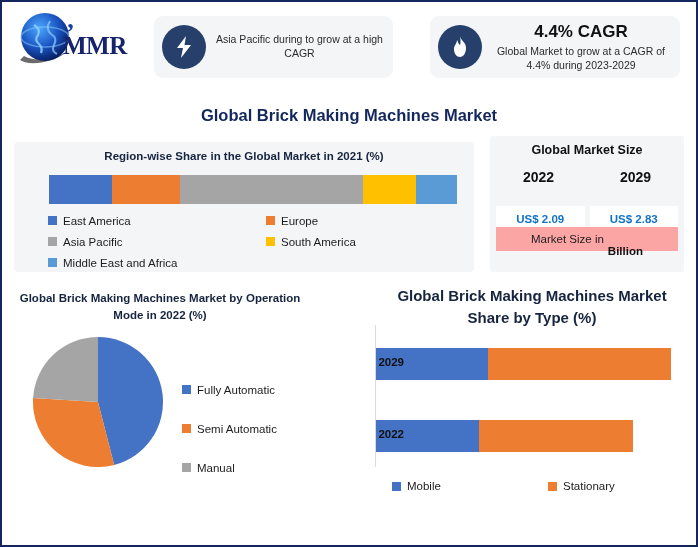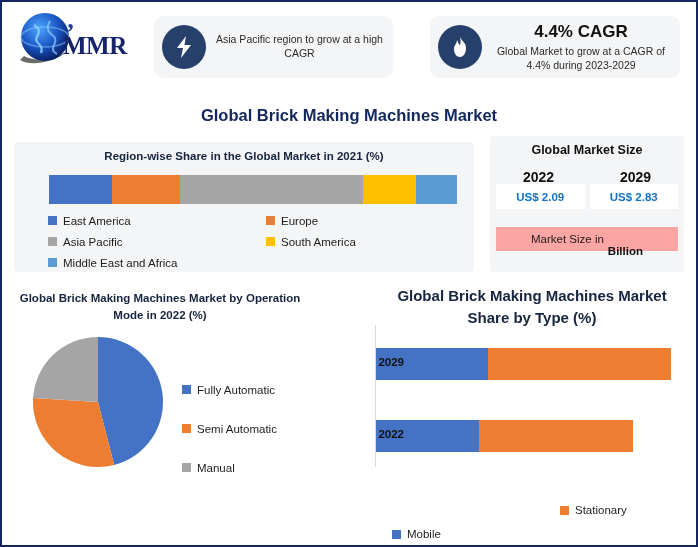--- a/index.html
+++ b/index.html
@@ -87,21 +87,21 @@
   .ms-panel{
     position:absolute;left:488px;top:134px;width:194px;height:136px;
     background:#f4f5f7;border-radius:3px;
   }
   .ms-title{
     position:absolute;left:0;top:7px;width:194px;text-align:center;
     font-size:12.5px;font-weight:bold;color:#111;
   }
   .ms-years{position:absolute;left:0;top:33px;width:194px;display:flex;}
   .ms-year{flex:1;text-align:center;font-size:14px;font-weight:bold;color:#111;}
-  .ms-vals{position:absolute;left:6px;top:48px;width:182px;display:flex;gap:5px;}
+  .ms-vals{position:absolute;left:6px;top:70px;width:182px;display:flex;gap:5px;}
   .ms-val{
     flex:1;height:25px;background:#ffffff;
     display:flex;align-items:center;justify-content:center;
     font-size:11.5px;font-weight:bold;color:#1273c4;
   }
   .ms-foot{
     position:absolute;left:6px;top:91px;width:182px;height:24px;
     background:#fca5a5;display:flex;align-items:center;justify-content:center;
     font-size:11.5px;color:#1c1c1c;
   }
@@ -164,21 +164,21 @@
       <div class="logo-q">’</div>
       <div class="logo-text">MMR</div>
     </div>
 
     <div class="badge badge-a">
       <div class="badge-icon">
         <svg width="22" height="24" viewBox="0 0 22 24">
           <path d="M13 1 L4 13 H10 L8 23 L18 10 H11.5 Z" fill="#ffffff"></path>
         </svg>
       </div>
-      <div class="badge-txt">Asia Pacific region to grow at a high CAGR</div>
+      <div class="badge-txt">Asia Pacific during to grow at a high CAGR</div>
     </div>
 
     <div class="badge badge-b">
       <div class="badge-icon">
         <svg width="22" height="24" viewBox="0 0 22 24">
           <path d="M11 1 C12 6 17 7 17 13 C17 18 14.5 22 11 22 C7.5 22 5 18.5 5 14 C5 10 8 9 8 5 C9.5 7 9 9 11 10 C12 8 11.5 4 11 1 Z" fill="#ffffff"></path>
         </svg>
       </div>
       <div class="badge-txt">
         <span class="badge-head">4.4% CAGR</span>
@@ -270,21 +270,21 @@
           <div class="seg" style="width: 112.1px; background: rgb(68, 114, 196);"></div>
           <div class="seg" style="width: 182.9px; background: rgb(237, 125, 49);"></div>
         </div>
         <div class="type-row" style="top: 135px;">
           <div class="type-ylabel" style="top: 8px;">2022</div>
           <div class="seg" style="width: 103.25px; background: rgb(68, 114, 196);"></div>
           <div class="seg" style="width: 153.4px; background: rgb(237, 125, 49);"></div>
         </div>
       </div>
     <div class="type-legend" id="type-legend">
-        <div class="tl-item" style="width: 168px; margin-top: 48px;">
+        <div class="tl-item" style="width: 156px;">
           <span class="tl-swatch" style="background: rgb(68, 114, 196);"></span>
           <span>Mobile</span>
         </div>
         <div class="tl-item" style="width: auto;">
           <span class="tl-swatch" style="background: rgb(237, 125, 49);"></span>
           <span>Stationary</span>
         </div>
       </div>
   </div>
 

